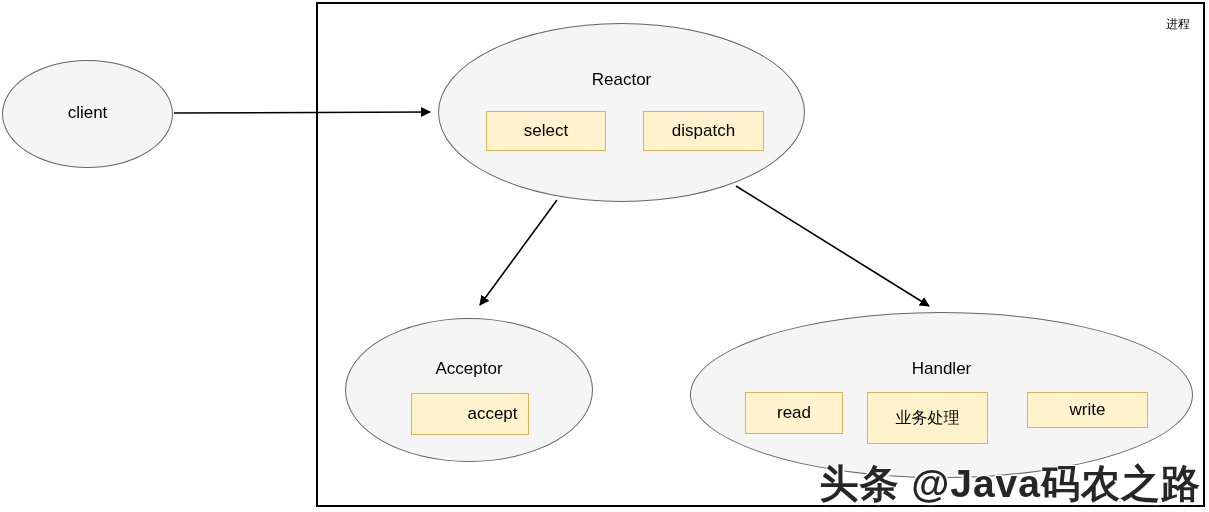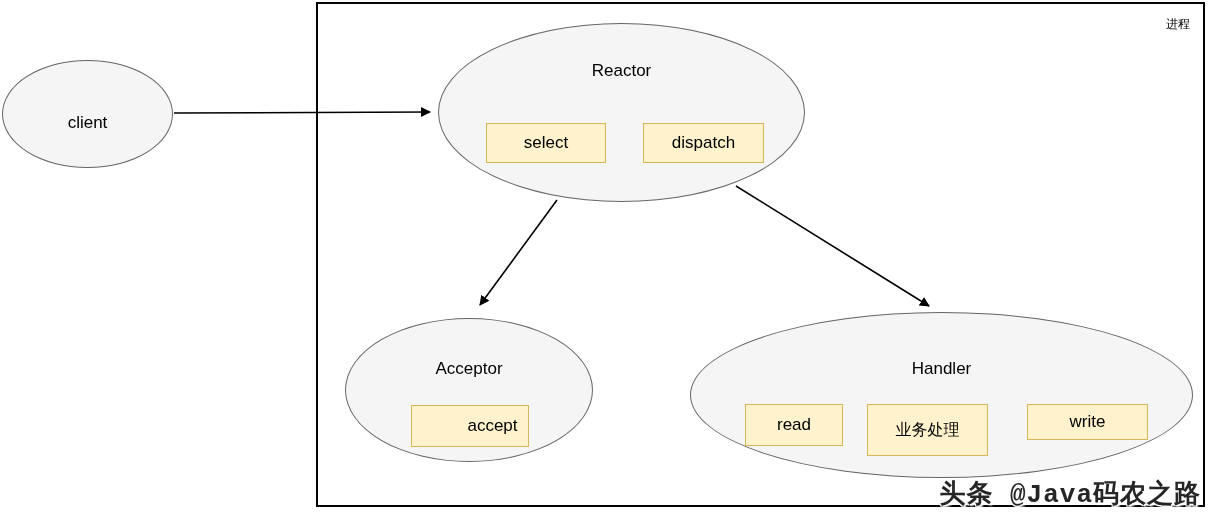--- a/index.html
+++ b/index.html
@@ -39,35 +39,34 @@
   .ellipse.reactor  { left: 438px; top: 23px;  width: 367px; height: 179px; }
   .ellipse.acceptor { left: 345px; top: 318px; width: 248px; height: 144px; }
   .ellipse.handler  { left: 690px; top: 312px; width: 503px; height: 166px; }
   
   .node-label {
     position: absolute;
     font-size: 17px;
     color: #000000;
     text-align: center;
   }
-  .label-client   { left: 2px;   top: 113px; width: 171px; }
-  .label-reactor  { left: 438px; top: 61px;  width: 367px; }
+  .label-client   { left: 2px;   top: 103px; width: 171px; }
+  .label-reactor  { left: 438px; top: 70px;  width: 367px; }
   .label-acceptor { left: 345px; top: 359px; width: 248px; }
   .label-handler  { left: 690px; top: 359px; width: 503px; }
   
   .op-box {
     position: absolute;
     background: #fff2cc;
     border: 1px solid #d6b656;
     display: flex;
     align-items: center;
     justify-content: center;
     font-size: 17px;
     color: #000000;
-    margin-top: 12px;
   }
   .box-select   { left: 486px;  top: 111px; width: 120px; height: 40px; }
   .box-dispatch { left: 643px;  top: 111px; width: 121px; height: 40px; }
   .box-accept   { left: 411px;  top: 393px; width: 118px; height: 42px; padding-left: 45px; }
   .box-read     { left: 745px;  top: 392px; width: 98px;  height: 42px; }
   .box-process  { left: 867px;  top: 392px; width: 121px; height: 52px; font-size: 16px; }
   .box-write    { left: 1027px; top: 392px; width: 121px; height: 36px; }
   
   .arrows {
     position: absolute;
@@ -76,31 +75,30 @@
     pointer-events: none;
   }
   .arrows line {
     stroke: #000000;
     stroke-width: 1.6;
   }
   
   .watermark {
     position: absolute;
     right: 8px; bottom: 1px;
-    font-size: 26px;
+    font-size: 39px;
     font-weight: bold;
     letter-spacing: 1px;
     color: #262626;
     text-shadow:
       -1px -1px 0 #ffffff, 1px -1px 0 #ffffff,
       -1px  1px 0 #ffffff, 1px  1px 0 #ffffff,
        2px  2px 2px rgba(255,255,255,0.9);
     white-space: nowrap;
     z-index: 10;
-    font-family: Liberation Mono, monospace;
   }
 </style>
 </head>
 <body>
 
 <div class="canvas">
 
   <div class="process-box">
     <div class="process-label">进程</div>
   </div>

